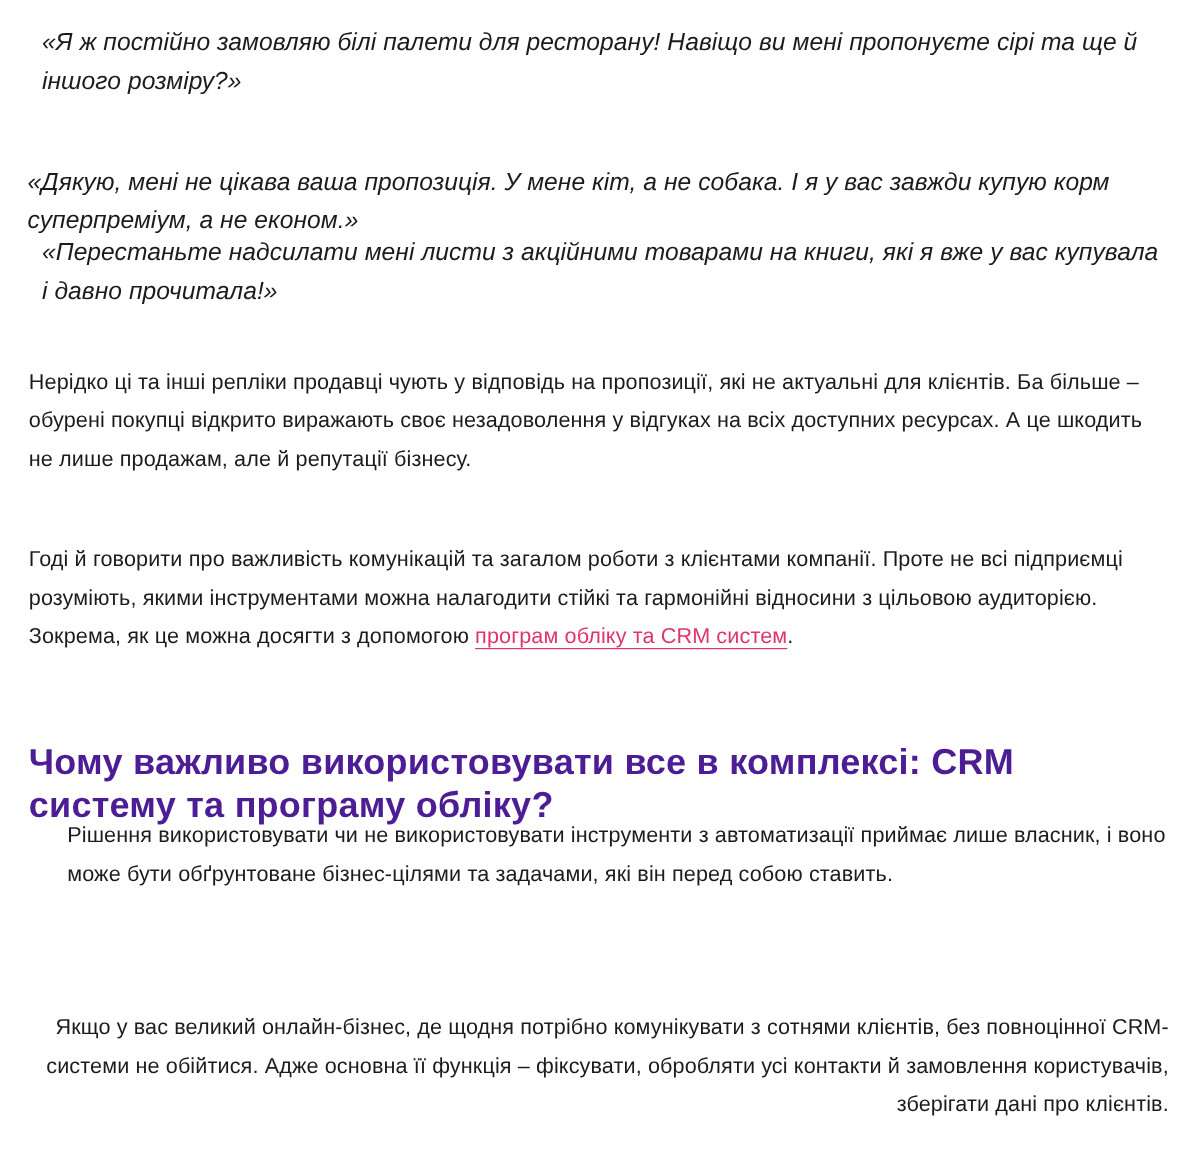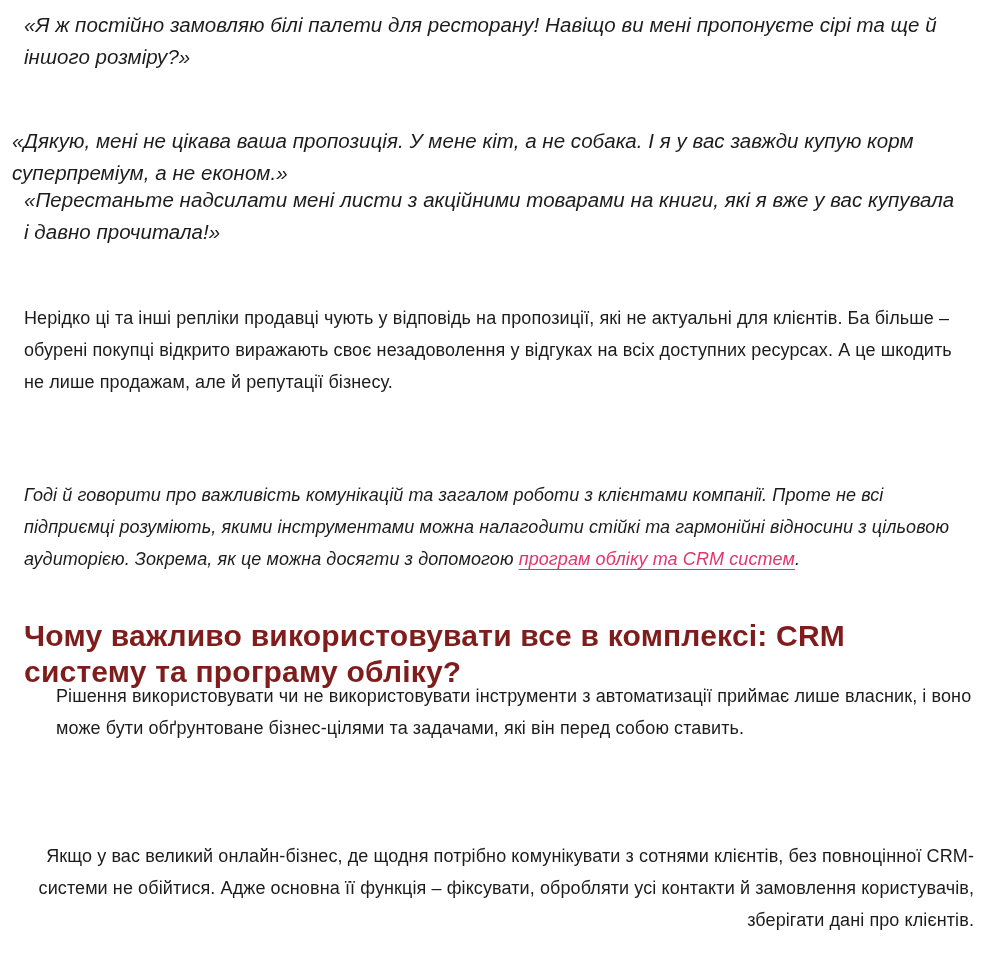--- a/index.html
+++ b/index.html
@@ -18,48 +18,48 @@
       position: relative;
       padding-left: 24px;
       padding-right: 20px;
       box-sizing: border-box;
       width: 1000px;
     }
     .quote {
       font-style: italic;
       font-size: 20.5px;
       line-height: 32px;
-      margin: 0;
+      margin: 11px;
       letter-spacing: 0.05px;
     }
     .q1 { position: absolute; top: 9px; left: 24px; width: 940px; }
     .q2 { position: absolute; top: 125px; left: 12px; width: 940px; }
     .q3 { position: absolute; top: 184px; left: 24px; width: 940px; }
 
     .para {
       font-size: 18px;
       line-height: 32px;
       margin: 0;
       letter-spacing: 0.1px;
     }
     .p1 { position: absolute; top: 302px; left: 24px; width: 950px; }
-    .p2 { position: absolute; top: 479px; left: 24px; width: 950px; font-style: italic; }
+    .p2 { position: absolute; top: 450px; left: 24px; width: 950px; }
     .p3 { position: absolute; top: 680px; left: 24px; width: 950px; margin-left: 32px; }
     .p4 { position: absolute; top: 840px; left: 24px; width: 950px; text-align: right; }
 
     .heading {
       position: absolute;
       top: 618px;
       left: 24px;
       width: 950px;
       margin: 0;
       font-size: 30px;
       line-height: 36px;
       font-weight: 700;
-      color: #7f1d1d;
+      color: #4c1d95;
       letter-spacing: 0.2px;
     }
     .link {
       color: #e0356c;
       text-decoration: underline;
       text-decoration-thickness: 1px;
       text-underline-offset: 4px;
       cursor: pointer;
     }
     .p3, .p4 {  }

